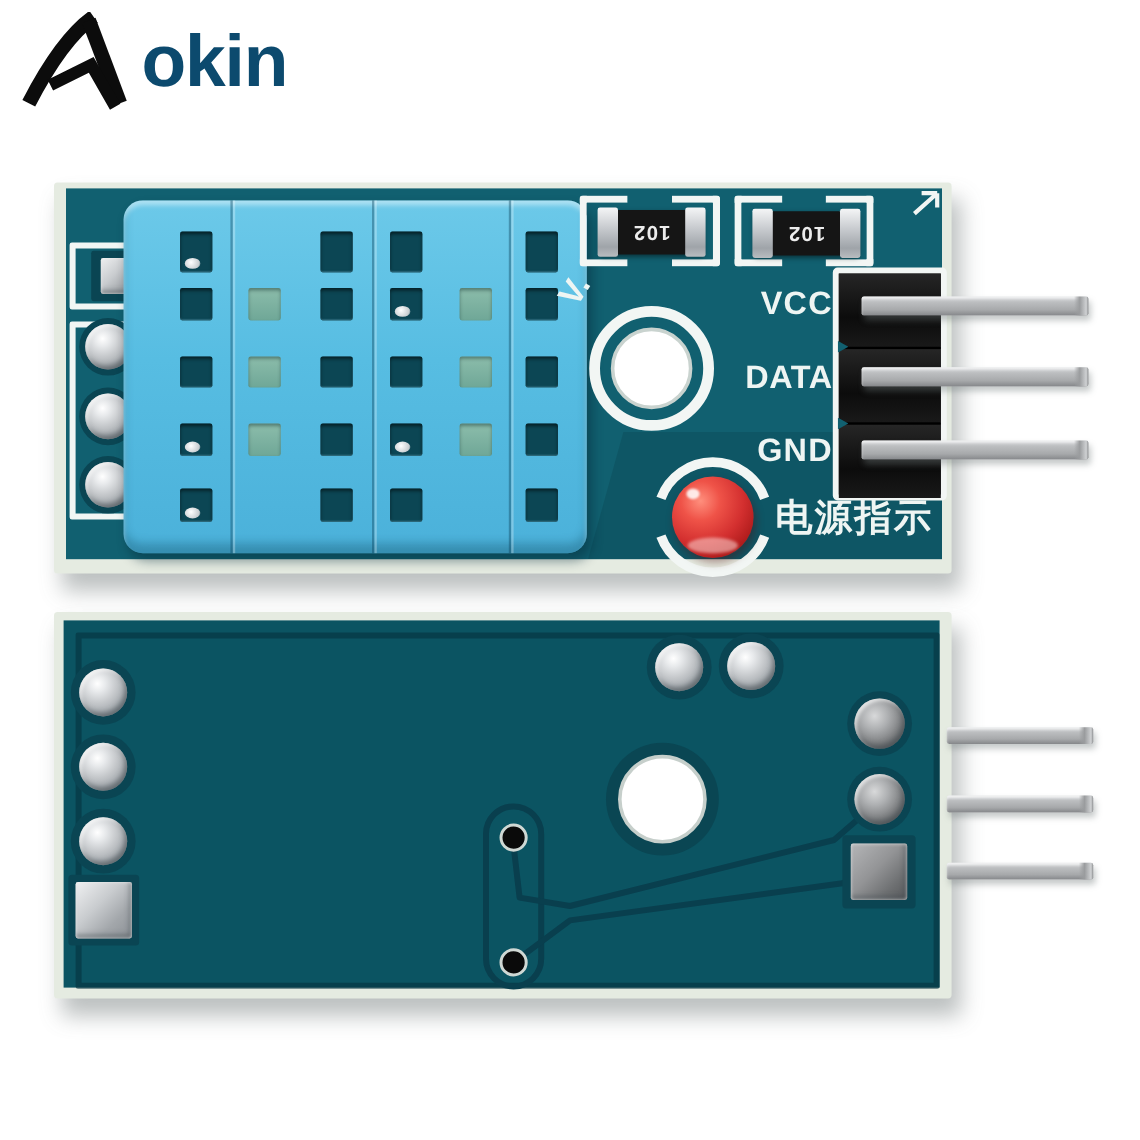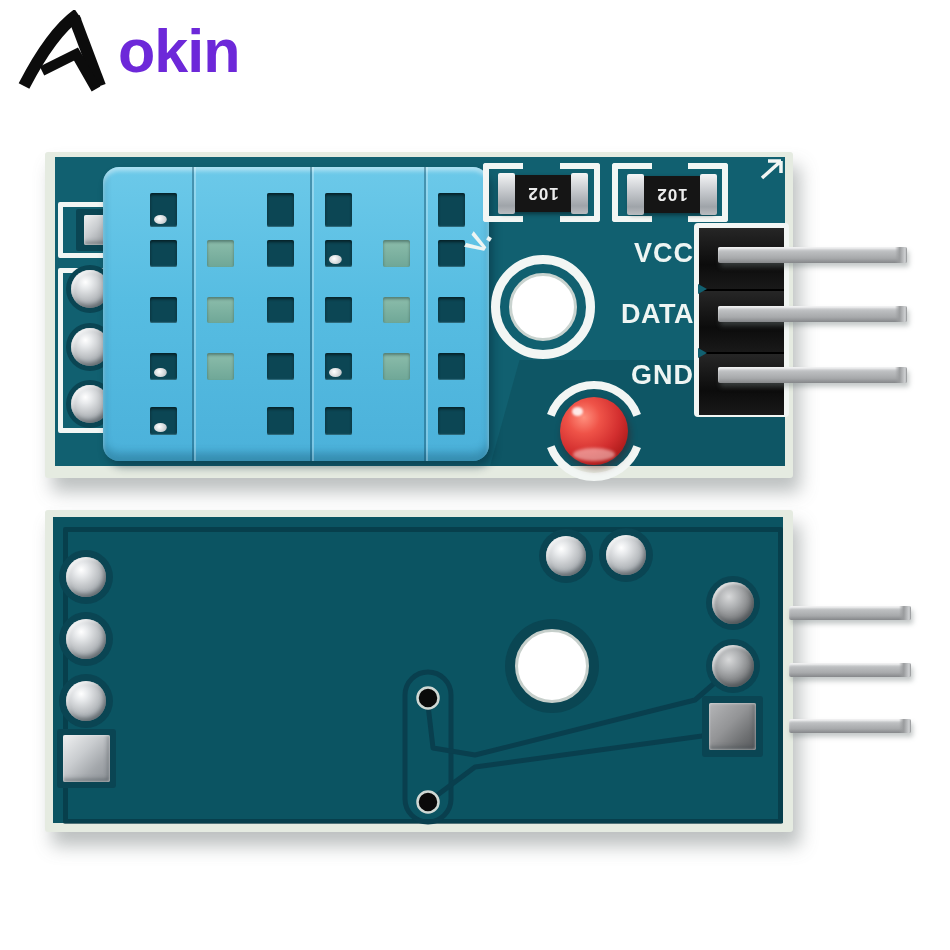--- a/index.html
+++ b/index.html
@@ -2,21 +2,21 @@
 <html><head>
 <meta charset="utf-8">
 <style>
   html,body{margin:0;padding:0;background:#fff;}
   #stage{position:relative;width:950px;height:950px;background:#fff;overflow:hidden;
          font-family:"Liberation Sans","DejaVu Sans",sans-serif;}
   .abs{position:absolute;}
 
   
   #logo{left:18px;top:10px;width:230px;height:84px;}
-  #logo-tail{left:100px;top:6px;font-size:61px;font-weight:bold;color:#6d28d9;letter-spacing:-1px;}
+  #logo-tail{left:100px;top:6px;font-size:61px;font-weight:bold;color:#0c4a6e;letter-spacing:-1px;}
 
   
   .board-edge{background:#e5ebe1;border-radius:3px;box-shadow:7px 14px 18px rgba(95,105,105,.42);}
   #board-top-edge{left:45px;top:152px;width:748px;height:326px;}
   #board-top-teal{left:55px;top:157px;width:730px;height:309px;background:#116070;}
   #board-bot-edge{left:45px;top:510px;width:748px;height:322px;}
   #board-bot-teal{left:53px;top:517px;width:730px;height:306px;background:#0b5462;}
   #board-bot-inner{left:63px;top:527px;width:710px;height:287px;border:5px solid rgba(6,52,64,.65);border-radius:2px;}
   .shade{background:rgba(3,35,46,.16);}
 
@@ -204,20 +204,21 @@
     </div>
   <div class="abs pin" style="left:718px;top:367px;width:189px;height:16px;">
       <div class="tip"></div>
     </div>
 
   <svg class="abs" style="left:539px;top:376px;" width="110" height="110" viewBox="0 0 110 110">
     <path d="M11.8,39.3 A46,46 0 0 1 98.2,39.3" stroke="#f2f6f4" stroke-width="8" fill="none"></path>
     <path d="M11.8,70.7 A46,46 0 0 0 98.2,70.7" stroke="#f2f6f4" stroke-width="8" fill="none"></path>
   </svg>
   <div class="abs" id="led"></div>
+  <div class="abs silk" id="cjk-label" style="left:646px;top:411px;">电源指示</div>
 
   <div class="abs board-edge" id="board-bot-edge"></div>
   <div class="abs" id="board-bot-teal"></div>
   <div class="abs" id="board-bot-inner"></div>
 
   <svg class="abs" style="left:45px;top:510px;" width="748" height="322" viewBox="0 0 748 322">
     <rect x="360" y="162" width="46" height="150" rx="23" stroke="#093f4e" stroke-width="5" fill="none"></rect>
     <path d="M383,195 L388,238 L430,245 L650,190 L688,157" stroke="#093f4e" stroke-width="5" fill="none" stroke-linejoin="round"></path>
     <path d="M383,292 L430,257 L657,226 L688,216" stroke="#093f4e" stroke-width="5" fill="none" stroke-linejoin="round"></path>
     <circle cx="383" cy="188" r="10.5" stroke="#cfd8d4" stroke-width="2.5" fill="#0a0a0a"></circle>

